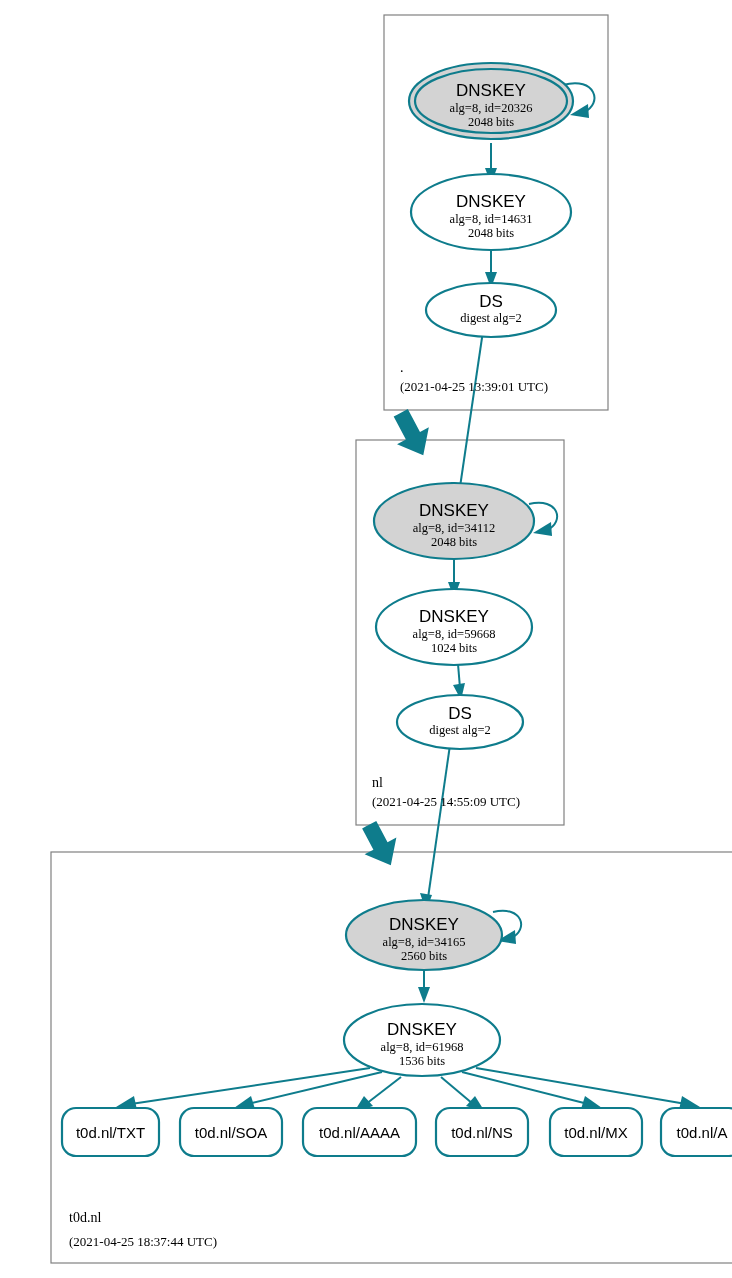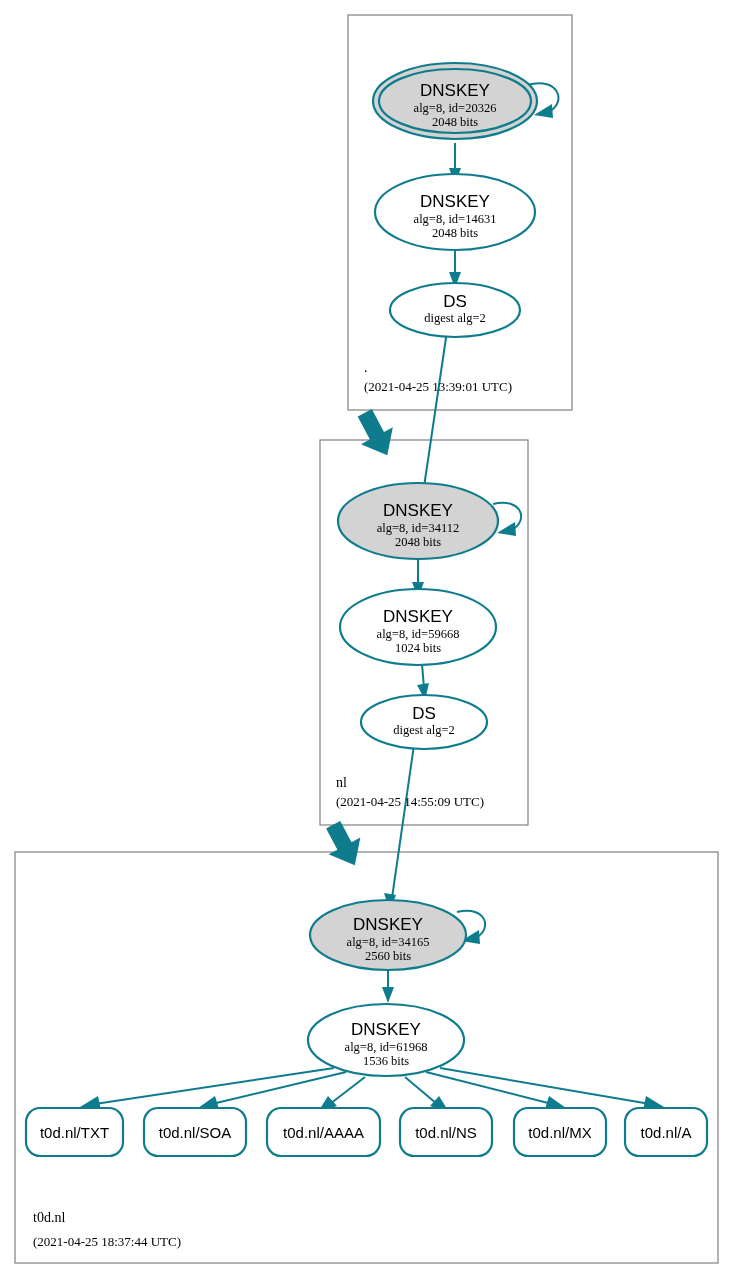--- a/index.html
+++ b/index.html
@@ -10,20 +10,21 @@
   body {
     width: 732px;
     height: 1278px;
     font-family: "Liberation Sans", sans-serif;
     overflow: hidden;
   }
   #diagram-root {
     position: relative;
     width: 628px;
     height: 1278px;
+    margin-left: 36px;
   }
   svg#dnssec-svg {
     display: block;
     width: 732px;
     height: 1278px;
   }
   .zone-box {
     fill: #ffffff;
     stroke: #808080;
     stroke-width: 1.2;

